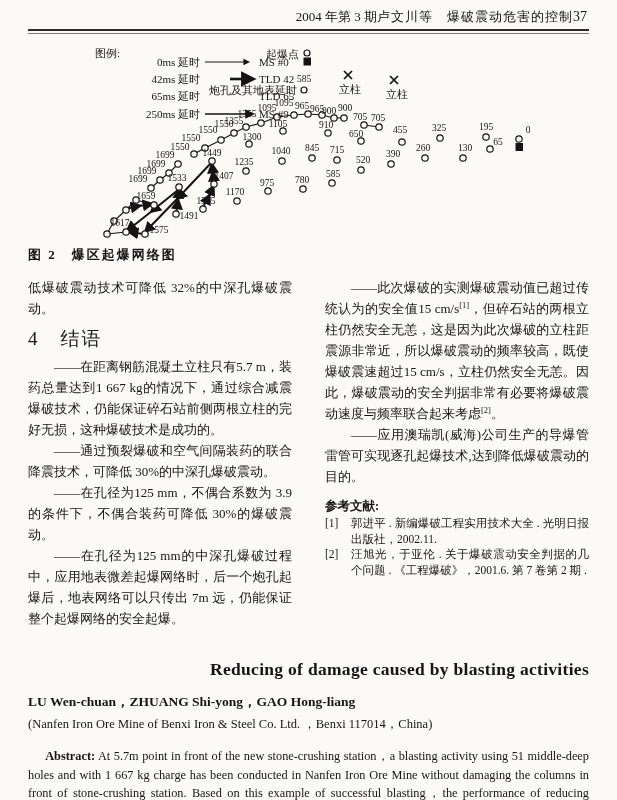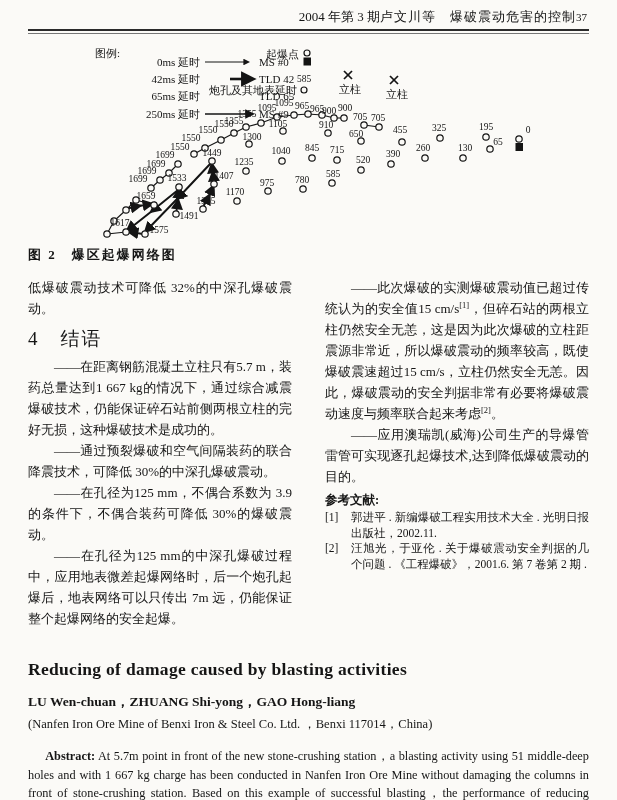--- a/index.html
+++ b/index.html
@@ -4,37 +4,37 @@
 <style>
   html,body{margin:0;padding:0;}
   body{
     width:617px;height:800px;overflow:hidden;
     background:#fbfaf7;color:#151515;
     font-family:"Liberation Serif","DejaVu Serif",serif;
   }
   .page{padding:8px 28px 0 28px;}
   .hdr{display:flex;justify-content:flex-end;align-items:baseline;font-size:13px;padding:0 2px;}
   .hdr .mid{letter-spacing:1px;}
-  .hdr .pg{font-size:11px;}
+  .hdr .pg{font-size:14px;}
   .rule{margin-top:3px;border-top:2.5px solid #2b2b2b;border-bottom:1px solid #777;height:2px;}
   .figwrap{margin-top:4px;}
   svg{display:block;}
   svg text{fill:#141414;}
   .figcap{font-size:13px;font-weight:bold;margin-top:0px;letter-spacing:2px;}
   .cols{display:flex;gap:33px;margin-top:13px;font-size:13px;line-height:21px;text-align:justify;}
   .col{flex:1;min-width:0;}
   .col p{margin:0;}
   .dash{text-indent:2em;}
   .sect{font-size:19px;margin:9px 0 7px 0;letter-spacing:2px;}
   sup{font-size:8.5px;line-height:0;}
-  .refs-title{font-weight:bold;font-size:12.5px;margin-top:3px;line-height:20px;}
+  .refs-title{font-weight:bold;font-size:12.5px;margin-top:9px;line-height:20px;}
   .ref{display:flex;font-size:11.5px;line-height:15.5px;text-align:justify;}
   .ref .num{flex:0 0 26px;}
   .eng{margin-top:30px;}
-  .eng-title{text-align:left;font-weight:bold;font-size:17.5px;letter-spacing:.3px;}
+  .eng-title{text-align:right;font-weight:bold;font-size:17.5px;letter-spacing:.3px;}
   .eng-authors{font-weight:bold;font-size:13.5px;margin-top:13px;}
   .eng-affil{text-align:left;font-size:12.5px;margin-top:5px;}
   .abs{margin-top:14px;font-size:12.3px;line-height:18.5px;text-align:justify;text-indent:1.4em;}
   b.lbl{font-weight:bold;}
 </style>
 </head>
 <body>
 
 <div class="page">
 

